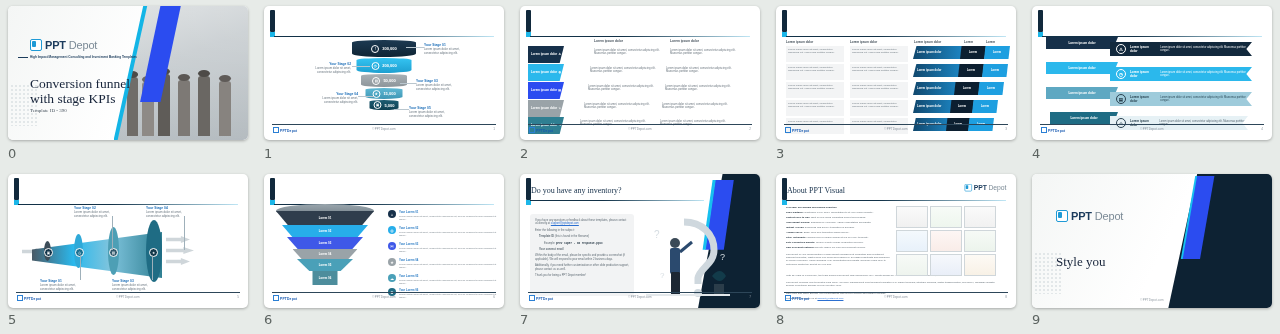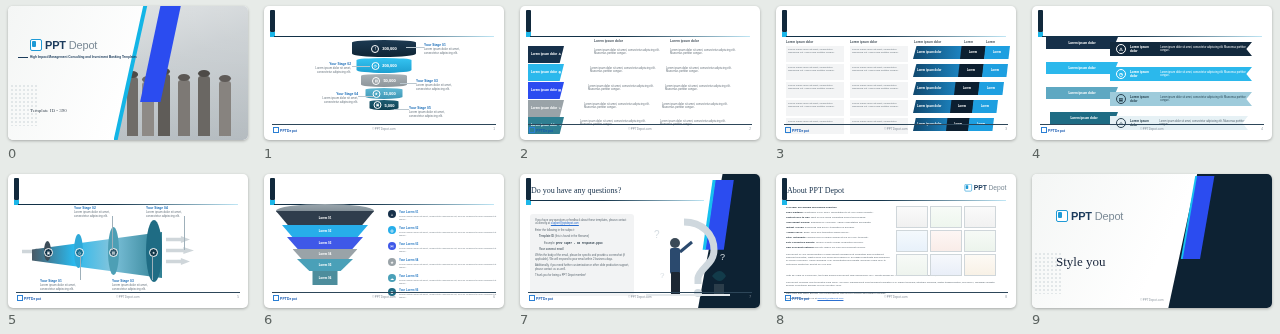--- a/index.html
+++ b/index.html
@@ -168,20 +168,24 @@
           </div>
       </div>
       <div class="s0cyan"></div>
       <div class="s0blue"></div>
       <div class="logo" style="position:absolute;left:22px;top:33px;">
         <span class="mark"></span>
         <span class="t1">PPT</span>
         <span class="t2">Depot</span>
       </div>
       <div class="s0tag">High Impact Management Consulting and Investment Banking Templates</div>
+      <div class="s0h1">
+        <div>Conversion funnel</div>
+        <div>with stage KPIs</div>
+      </div>
       <div class="s0sub">Template ID - 390</div>
     </div>
     <div class="snum">0</div>
   </div>
 
   <div class="cell">
     <div class="slide">
       <div class="corner"></div>
       <div class="hdrline"></div>
 
@@ -558,21 +562,21 @@
     </div>
     <div class="snum">6</div>
   </div>
 
   <div class="cell">
     <div class="slide">
       <div class="s7dark"></div>
       <div class="s7blue"></div>
       <div class="s7cy"></div>
       <div class="corner"></div>
-      <div class="stitle">Do you have any questions?</div>
+      <div class="stitle">Do you have any inventory?</div>
       <div class="hdrline" style="top:26px;right:56px;"></div>
 
       <div class="s7card">
         <p><span>If you have any questions or feedback about these templates, please contact us directly at</span>
           <span class="lk">support@pptdepot.com</span></p>
         <p>Enter the following in the subject:</p>
         <p style="padding-left:4px"><b>Template ID</b> <span>(this is found in the filename)</span></p>
         <p style="padding-left:9px"><span>Example:</span>
           <span class="mono">prev super - 00_response.pptx</span></p>
         <p style="padding-left:4px"><b>Your connect email</b></p>
@@ -603,21 +607,21 @@
         <span class="fc">©PPTDepot.com</span>
         <span class="fr">7</span>
       </div>
     </div>
     <div class="snum">7</div>
   </div>
 
   <div class="cell">
     <div class="slide">
       <div class="corner"></div>
-      <div class="stitle">About PPT Depot</div>
+      <div class="stitle">About PPT Visual</div>
       <div class="logo" style="position:absolute;right:10px;top:10px;transform:scale(.62);transform-origin:right top;">
         <span class="mark"></span>
         <span class="t1">PPT</span>
           <span class="t2">Depot</span>
       </div>
       <div class="hdrline" style="top:26px;"></div>
 
       <div class="s8p" style="left:10px;top:32px;width:105px;font-weight:bold;color:#22303c;">Leverage our domain and design expertise</div>
       <div class="s8p" style="left:10px;top:37px;width:105px;"><b>100% Editable:</b> <span>Customize every PPTX presentation to fit your vision perfectly.</span></div>
       <div class="s8p" style="left:10px;top:42px;width:105px;"><b>Fastest Pace to Use:</b> <span>Built on real-world consulting project deliverables.</span></div>

